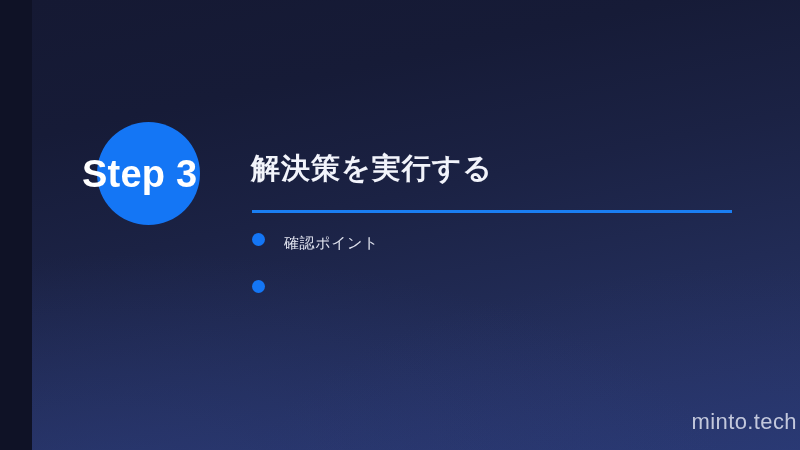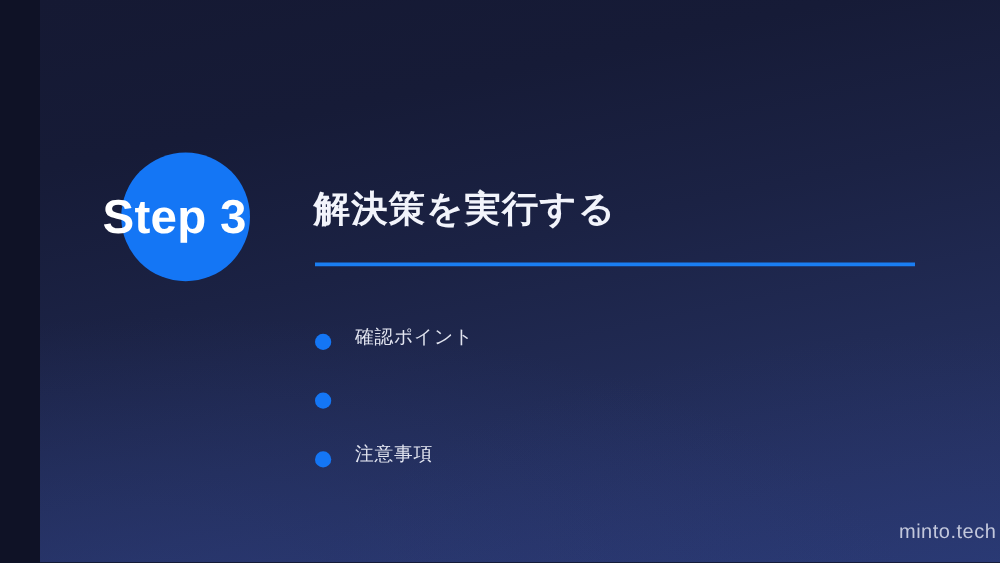--- a/index.html
+++ b/index.html
@@ -95,21 +95,21 @@
   .bullets {
     position: absolute;
     left: 220px;
     top: 233px;
     width: 420px;
   }
   .bullet-row {
     position: relative;
     height: 47px;
     display: flex;
-    align-items: flex-end;
+    align-items: flex-start;
   }
   .bullet-dot {
     width: 13px;
     height: 13px;
     border-radius: 50%;
     background: #1476f5;
     flex: 0 0 auto;
   }
   .bullet-text {
     margin-left: 19px;
@@ -119,21 +119,21 @@
     letter-spacing: 0.6px;
     line-height: 20px;
     white-space: nowrap;
   }
 
   
   .watermark {
     position: absolute;
     right: 35px;
     bottom: 15px;
-    font-size: 16px;
+    font-size: 22px;
     color: #c3c8dc;
     letter-spacing: 0.4px;
     white-space: nowrap;
   }
 </style>
 </head>
 <body>
 
 <div class="slide">
   <div class="content">
@@ -149,23 +149,19 @@
 
       <div class="bullet-row">
         <span class="bullet-dot"></span>
         <span class="bullet-text">確認ポイント</span>
       </div>
 
       <div class="bullet-row">
         <span class="bullet-dot"></span>
       </div>
 
-      <div class="bullet-row">
-        <span class="bullet-dot"></span>
-        <span class="bullet-text">注意事項</span>
-      </div>
 
     </div>
 
     <div class="watermark">minto.tech</div>
 
   </div>
 </div>
 
 </body></html>

